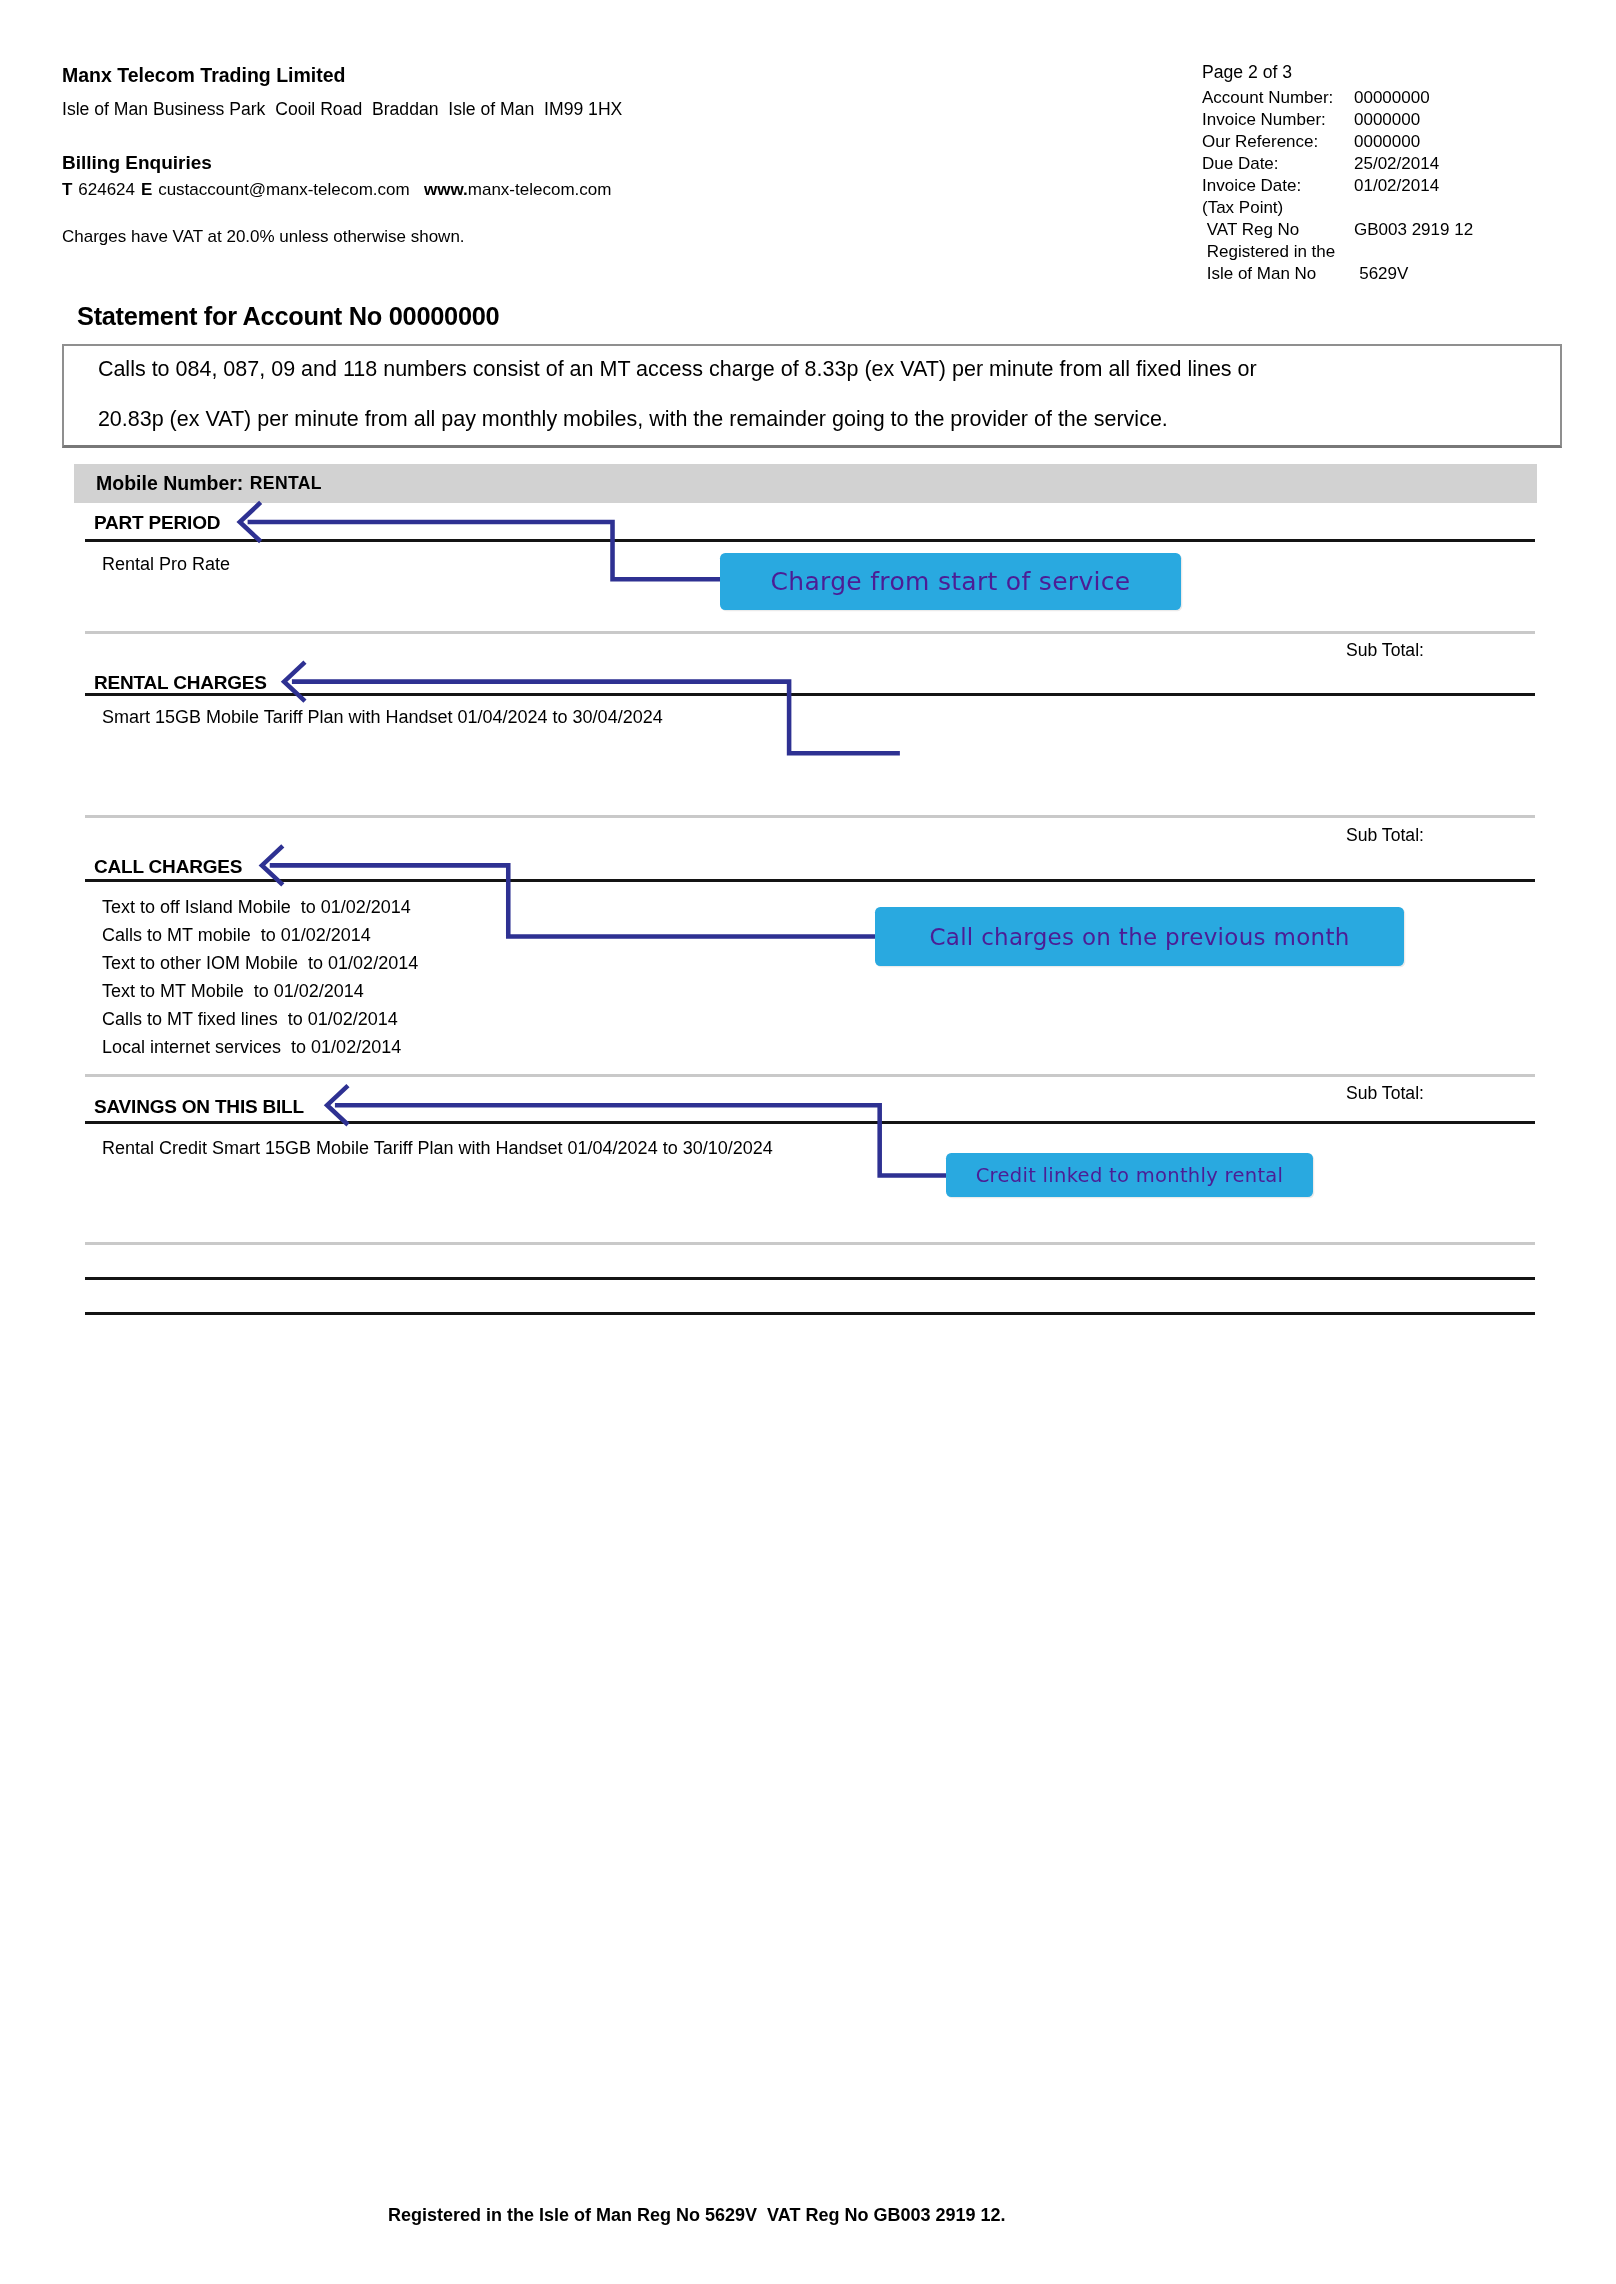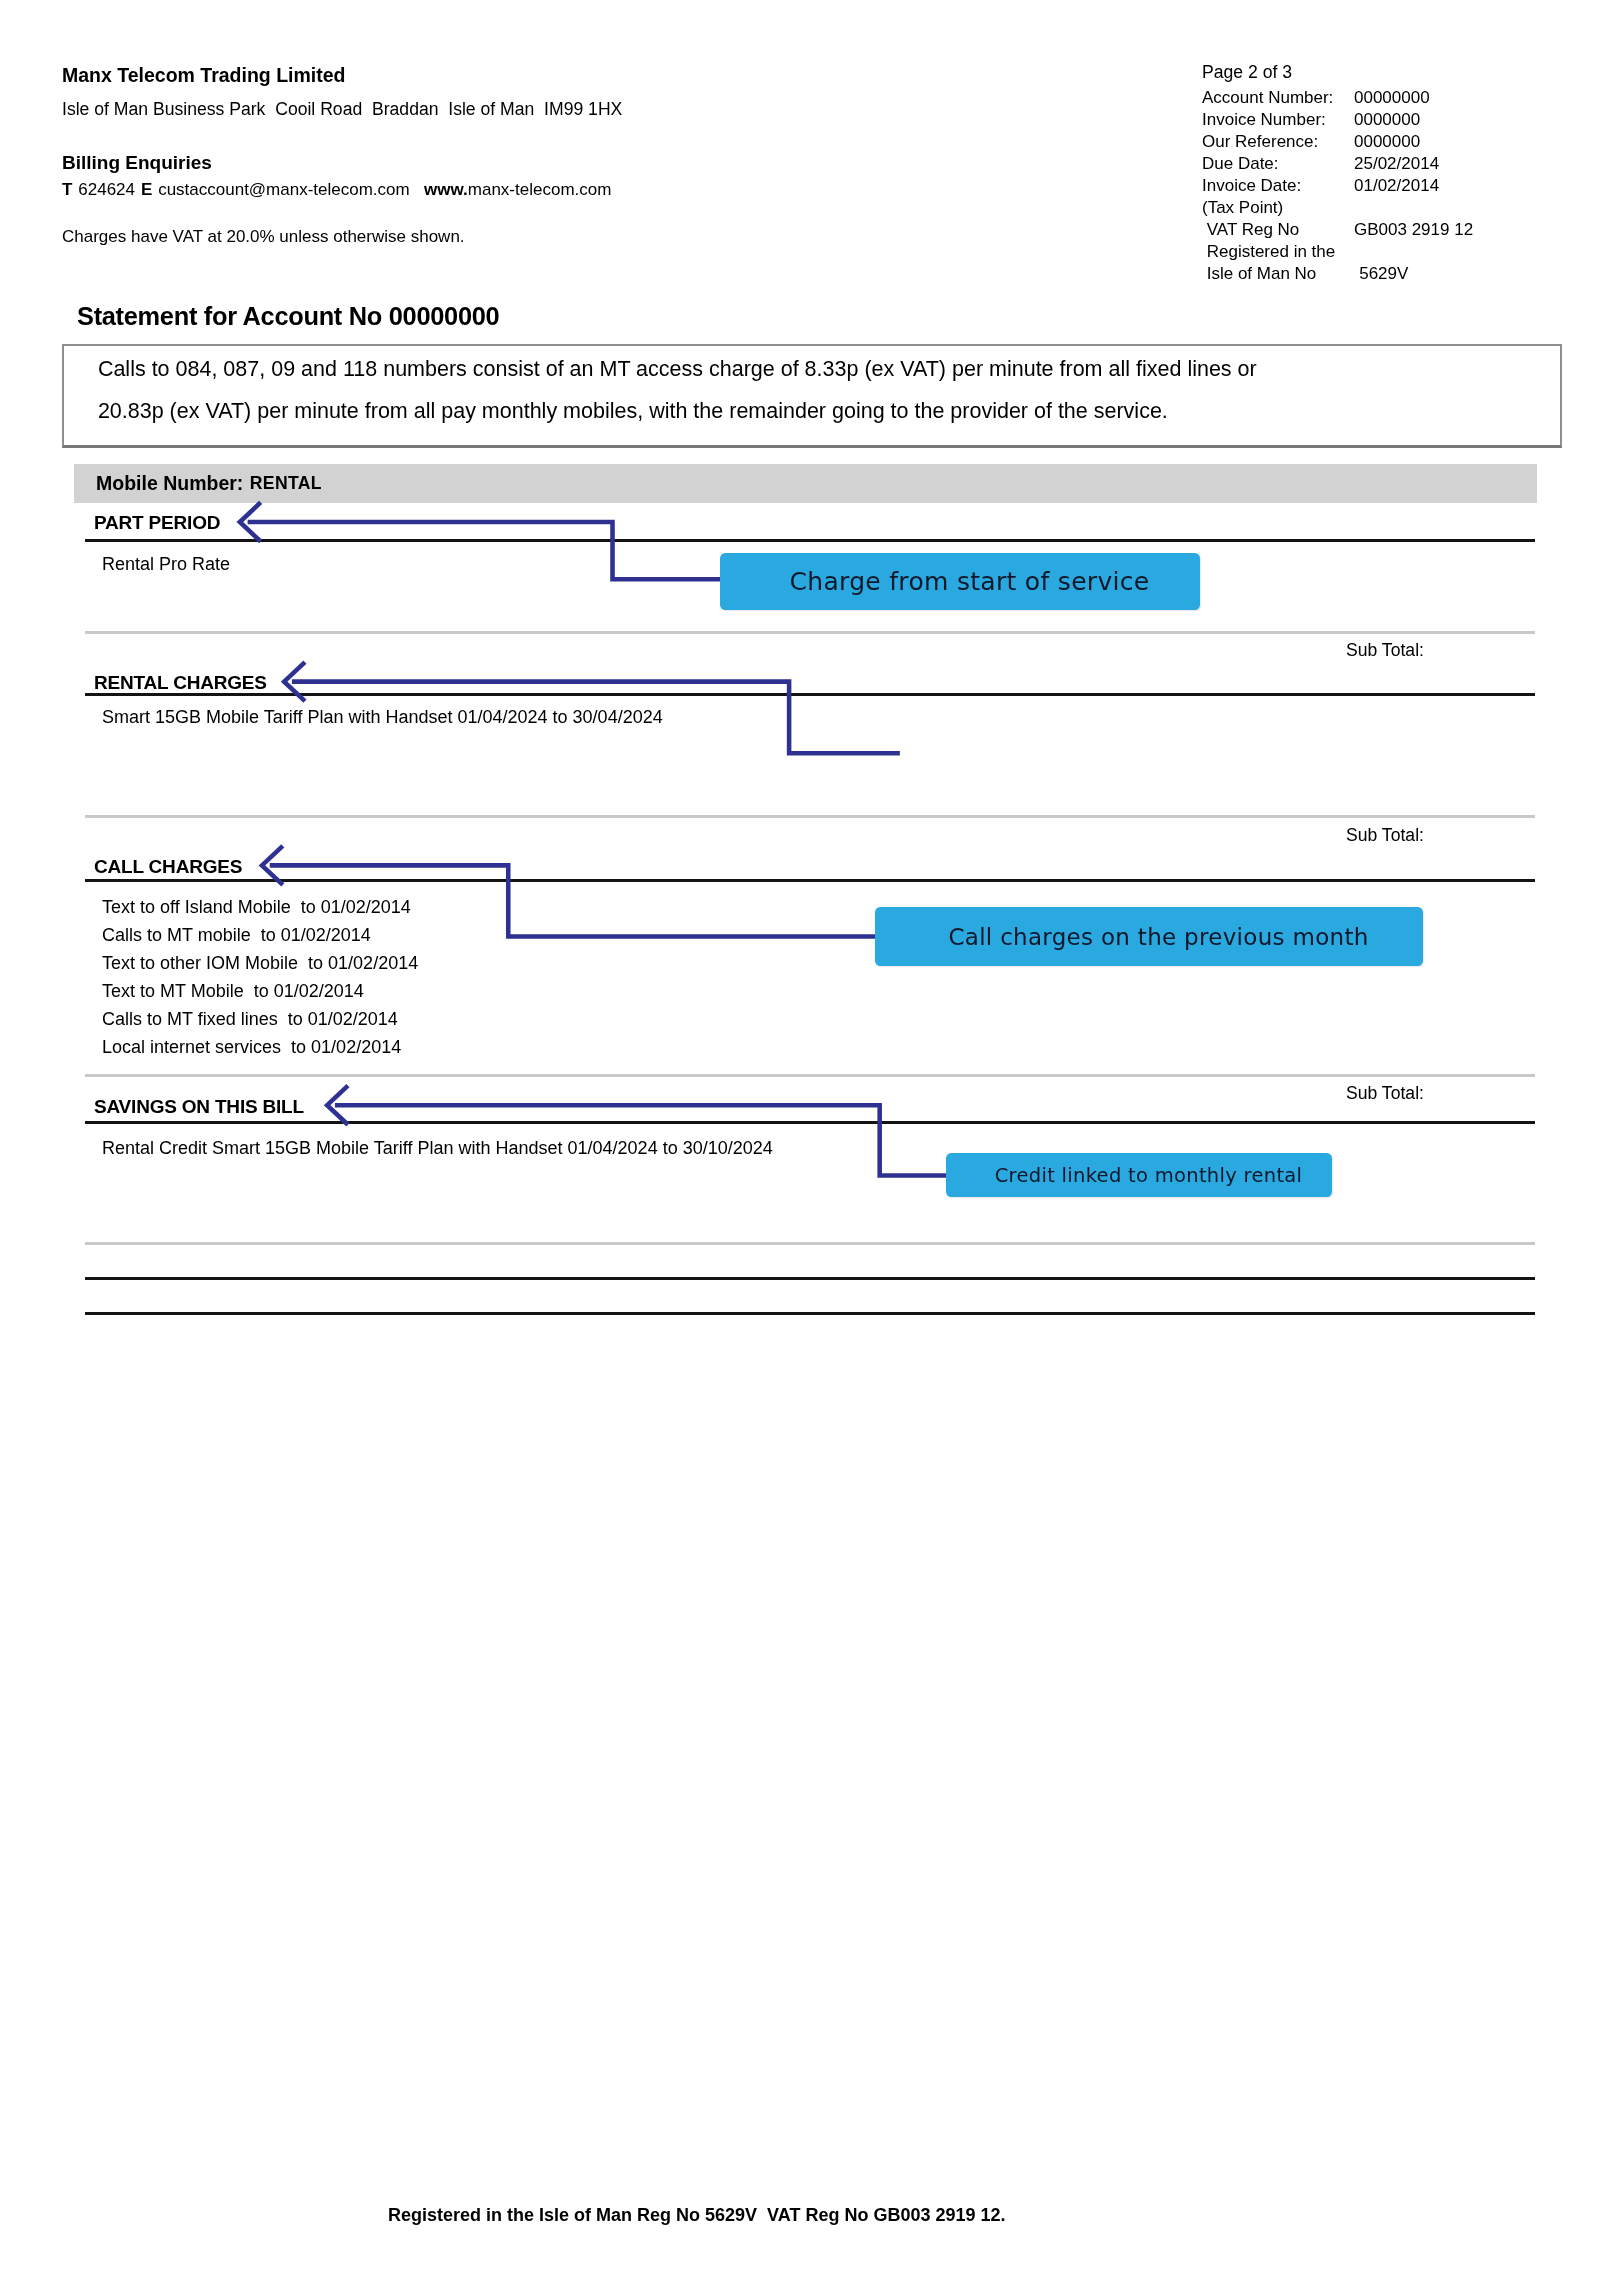--- a/index.html
+++ b/index.html
@@ -43,25 +43,24 @@
 
   .sec-title { position:absolute; left:94px; font-size:19px; font-weight:bold; letter-spacing:-0.2px; }
   .rule      { position:absolute; left:85px; width:1450px; height:3.3px; background:#141414; }
   .grey-rule { position:absolute; left:85px; width:1450px; height:2.6px; background:#c9c9c9; }
   .item      { position:absolute; left:102px; font-size:18px; white-space:pre; }
   .subtotal  { position:absolute; left:1346px; font-size:17.6px; }
 
   .overlay { position:absolute; left:0; top:0; pointer-events:none; }
 
   .callout {
-    position:absolute; background:#29a9e0; border-radius:5.2px; color:#0f172a;
+    position:absolute; background:#29a9e0; border-radius:5.2px; color:#4c1d95;
     display:flex; align-items:center; justify-content:center; text-align:center;
     font-family:"DejaVu Sans", sans-serif; letter-spacing:0.3px;
     box-shadow:1.3px 1.3px 0 rgba(0,0,0,0.08);
-    padding-left:19px;
   }
   .c1 { left:720px; top:553px;  width:461px; height:57px; font-size:25px; }
   .c2 { left:899px; top:725px; width:463px; height:56px; font-size:23px; }
   .c3 { left:875px; top:907px; width:529px; height:59px; font-size:23px; }
   .c4 { left:946px; top:1153px; width:367px; height:44px; font-size:19.5px;text-align:center; }
 
   .footer { left:388px; top:2205px; font-size:18px; font-weight:bold; white-space:pre; }
 </style>
 </head>
 <body>
@@ -112,21 +111,21 @@
       </div>
     <div class="info-row">
         <span class="lbl pre"> Isle of Man No</span>
         <span class="val" style="padding-left:5.2px">5629V</span>
       </div>
   </div>
 
   <div class="abs stmt-title">Statement for Account No 00000000</div>
   <div class="abs notice-box">
     <div class="line">Calls to 084, 087, 09 and 118 numbers consist of an MT access charge of 8.33p (ex VAT) per minute from all fixed lines or</div>
-    <div class="line" style="margin-top:9px">20.83p (ex VAT) per minute from all pay monthly mobiles, with the remainder going to the provider of the service.</div>
+    <div class="line" style="margin-top:17px">20.83p (ex VAT) per minute from all pay monthly mobiles, with the remainder going to the provider of the service.</div>
   </div>
 
   <div class="abs mobile-bar">
     <span class="lbl">Mobile Number:</span>
     <span class="val">RENTAL</span>
   </div>
 
   <div class="sec-title" style="top:512px">PART PERIOD</div>
   <div class="rule" style="top:539px"></div>
   <div class="item" style="top:554px">Rental Pro Rate</div>

